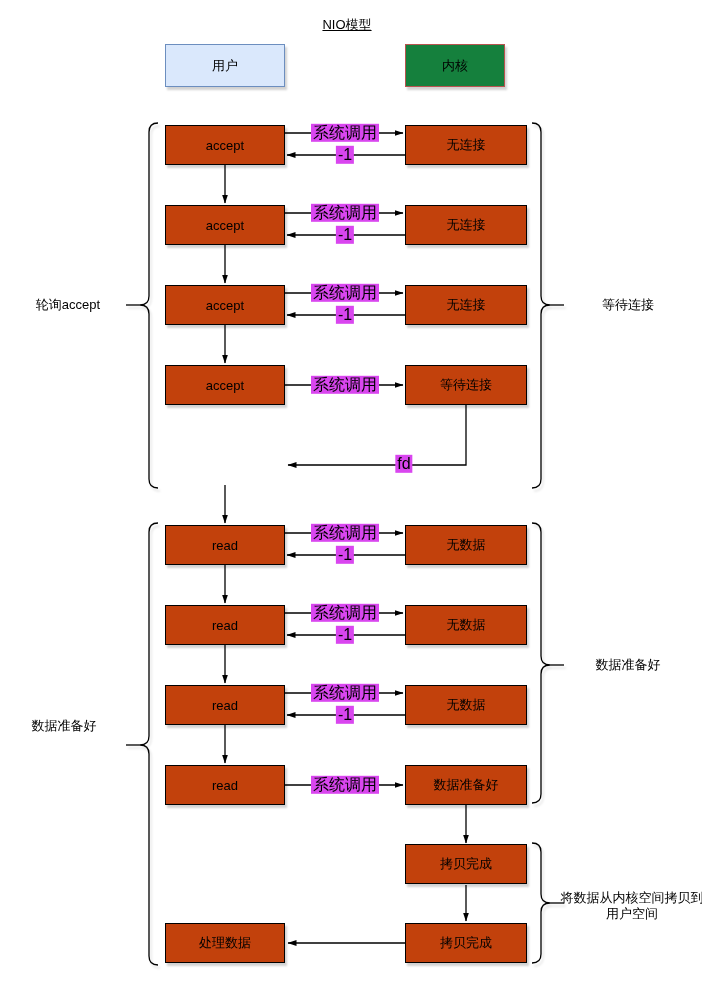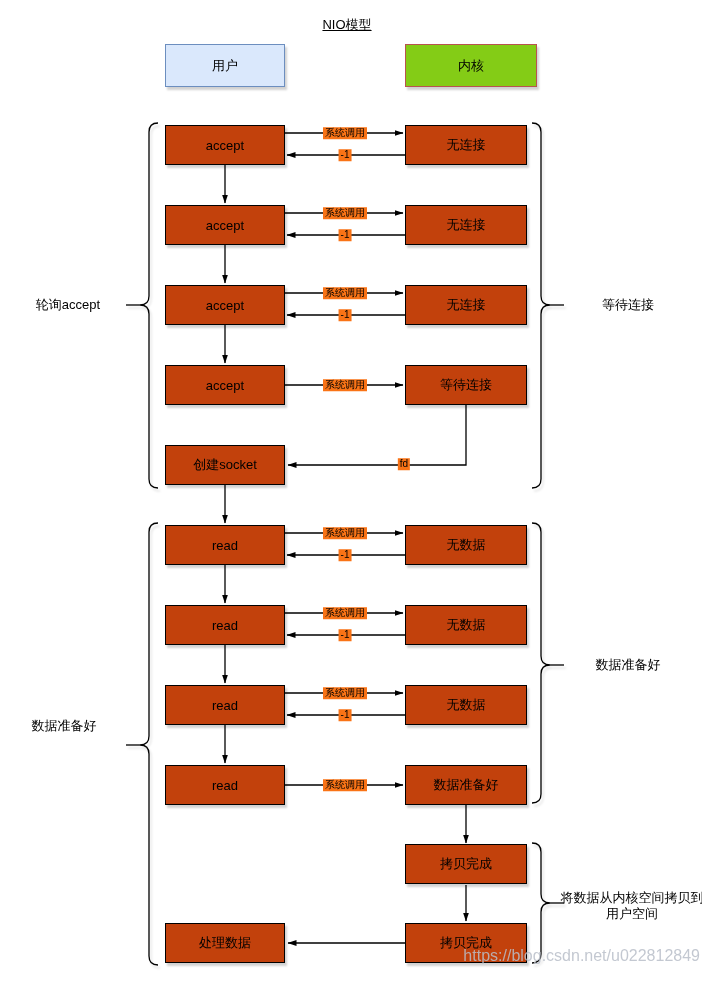--- a/index.html
+++ b/index.html
@@ -5,22 +5,22 @@
   html,body{margin:0;padding:0;background:#fff;}
   #canvas{position:relative;width:702px;height:982px;background:#fff;overflow:hidden;
           font-family:"Liberation Sans","DejaVu Sans",sans-serif;color:#000;}
   .node{position:absolute;box-sizing:border-box;background:#c2410c;border:1px solid #000;
         display:flex;align-items:center;justify-content:center;font-size:13px;
         box-shadow:2px 3px 2px rgba(0,0,0,0.18);z-index:2;}
   .col-user{left:165px;width:120px;height:40px;}
   .col-kernel{left:405px;width:122px;height:40px;}
   .hdr{position:absolute;box-sizing:border-box;display:flex;align-items:center;justify-content:center;
        font-size:13px;box-shadow:2px 3px 2px rgba(0,0,0,0.18);z-index:2;text-align:center;}
-  .edge-label{position:absolute;transform:translate(-50%,-50%);background:#f97316;
-              padding:0 2px;font-size:10px;line-height:1.15;z-index:3;white-space:nowrap;}
+  .edge-label{position:absolute;transform:translate(-50%,-50%);background:#d946ef;
+              padding:0 2px;font-size:16px;line-height:1.15;z-index:3;white-space:nowrap;}
   .side-label{position:absolute;transform:translate(-50%,-50%);font-size:13px;z-index:3;
               white-space:nowrap;}
   .side-label.wrap{white-space:normal;text-align:center;width:146px;line-height:1.25;}
   #title{position:absolute;transform:translate(-50%,-50%);font-size:13px;z-index:3;white-space:nowrap;text-decoration:underline;}
   #connectors{position:absolute;left:0;top:0;z-index:1;}
   #connectors path, #connectors line, #connectors polyline{stroke:#000;stroke-width:1.3;fill:none;}
   .brace{filter:drop-shadow(2px 3px 1px rgba(0,0,0,0.12));}
   #watermark{position:absolute;left:340px;right:2px;top:947px;text-align:right;
              font-size:16px;color:rgba(184,190,201,0.85);z-index:5;letter-spacing:0px;}
 </style>
@@ -94,27 +94,26 @@
     </g>
     <g class="brace">
       <path d="M532,843 Q541,843 541,852 L541,894 Q541,903 550,903 Q541,903 541,912 L541,954 Q541,963 532,963"></path>
       <path d="M550,903 L564,903"></path>
     </g>
   </svg>
 
   <div id="title" style="left:347px;top:25px">NIO模型</div>
 
   <div class="hdr" style="left:165px;top:44px;width:120px;height:43px;background:#dae8fc;border:1px solid #6c8ebf">用户</div>
-  <div class="hdr" style="left:405px;top:44px;width:132px;height:43px;background:#84cc16;border:1px solid #b85450">内核</div>
+  <div class="hdr" style="left:405px;top:44px;width:100px;height:43px;background:#15803d;border:1px solid #b85450">内核</div>
 
   <div class="node col-user" style="top:125px">accept</div>
   <div class="node col-user" style="top:205px">accept</div>
   <div class="node col-user" style="top:285px">accept</div>
   <div class="node col-user" style="top:365px">accept</div>
-  <div class="node col-user" style="top:445px">创建socket</div>
   <div class="node col-user" style="top:525px">read</div>
   <div class="node col-user" style="top:605px">read</div>
   <div class="node col-user" style="top:685px">read</div>
   <div class="node col-user" style="top:765px">read</div>
   <div class="node col-user" style="top:923px">处理数据</div>
 
   <div class="node col-kernel" style="top:125px">无连接</div>
   <div class="node col-kernel" style="top:205px">无连接</div>
   <div class="node col-kernel" style="top:285px">无连接</div>
   <div class="node col-kernel" style="top:365px">等待连接</div>
@@ -142,15 +141,14 @@
   <span class="edge-label" style="left:345px;top:715px">-1</span>
 
   <span class="edge-label" style="left:404px;top:464px">fd</span>
 
   <div class="side-label" style="left:68px;top:305px">轮询accept</div>
   <div class="side-label" style="left:628px;top:305px">等待连接</div>
   <div class="side-label" style="left:64px;top:726px">数据准备好</div>
   <div class="side-label" style="left:628px;top:665px">数据准备好</div>
   <div class="side-label wrap" style="left:632px;top:906px">将数据从内核空间拷贝到用户空间</div>
 
-  <div id="watermark">https://blog.csdn.net/u022812849</div>
 
 </div>
 
 </body></html>

